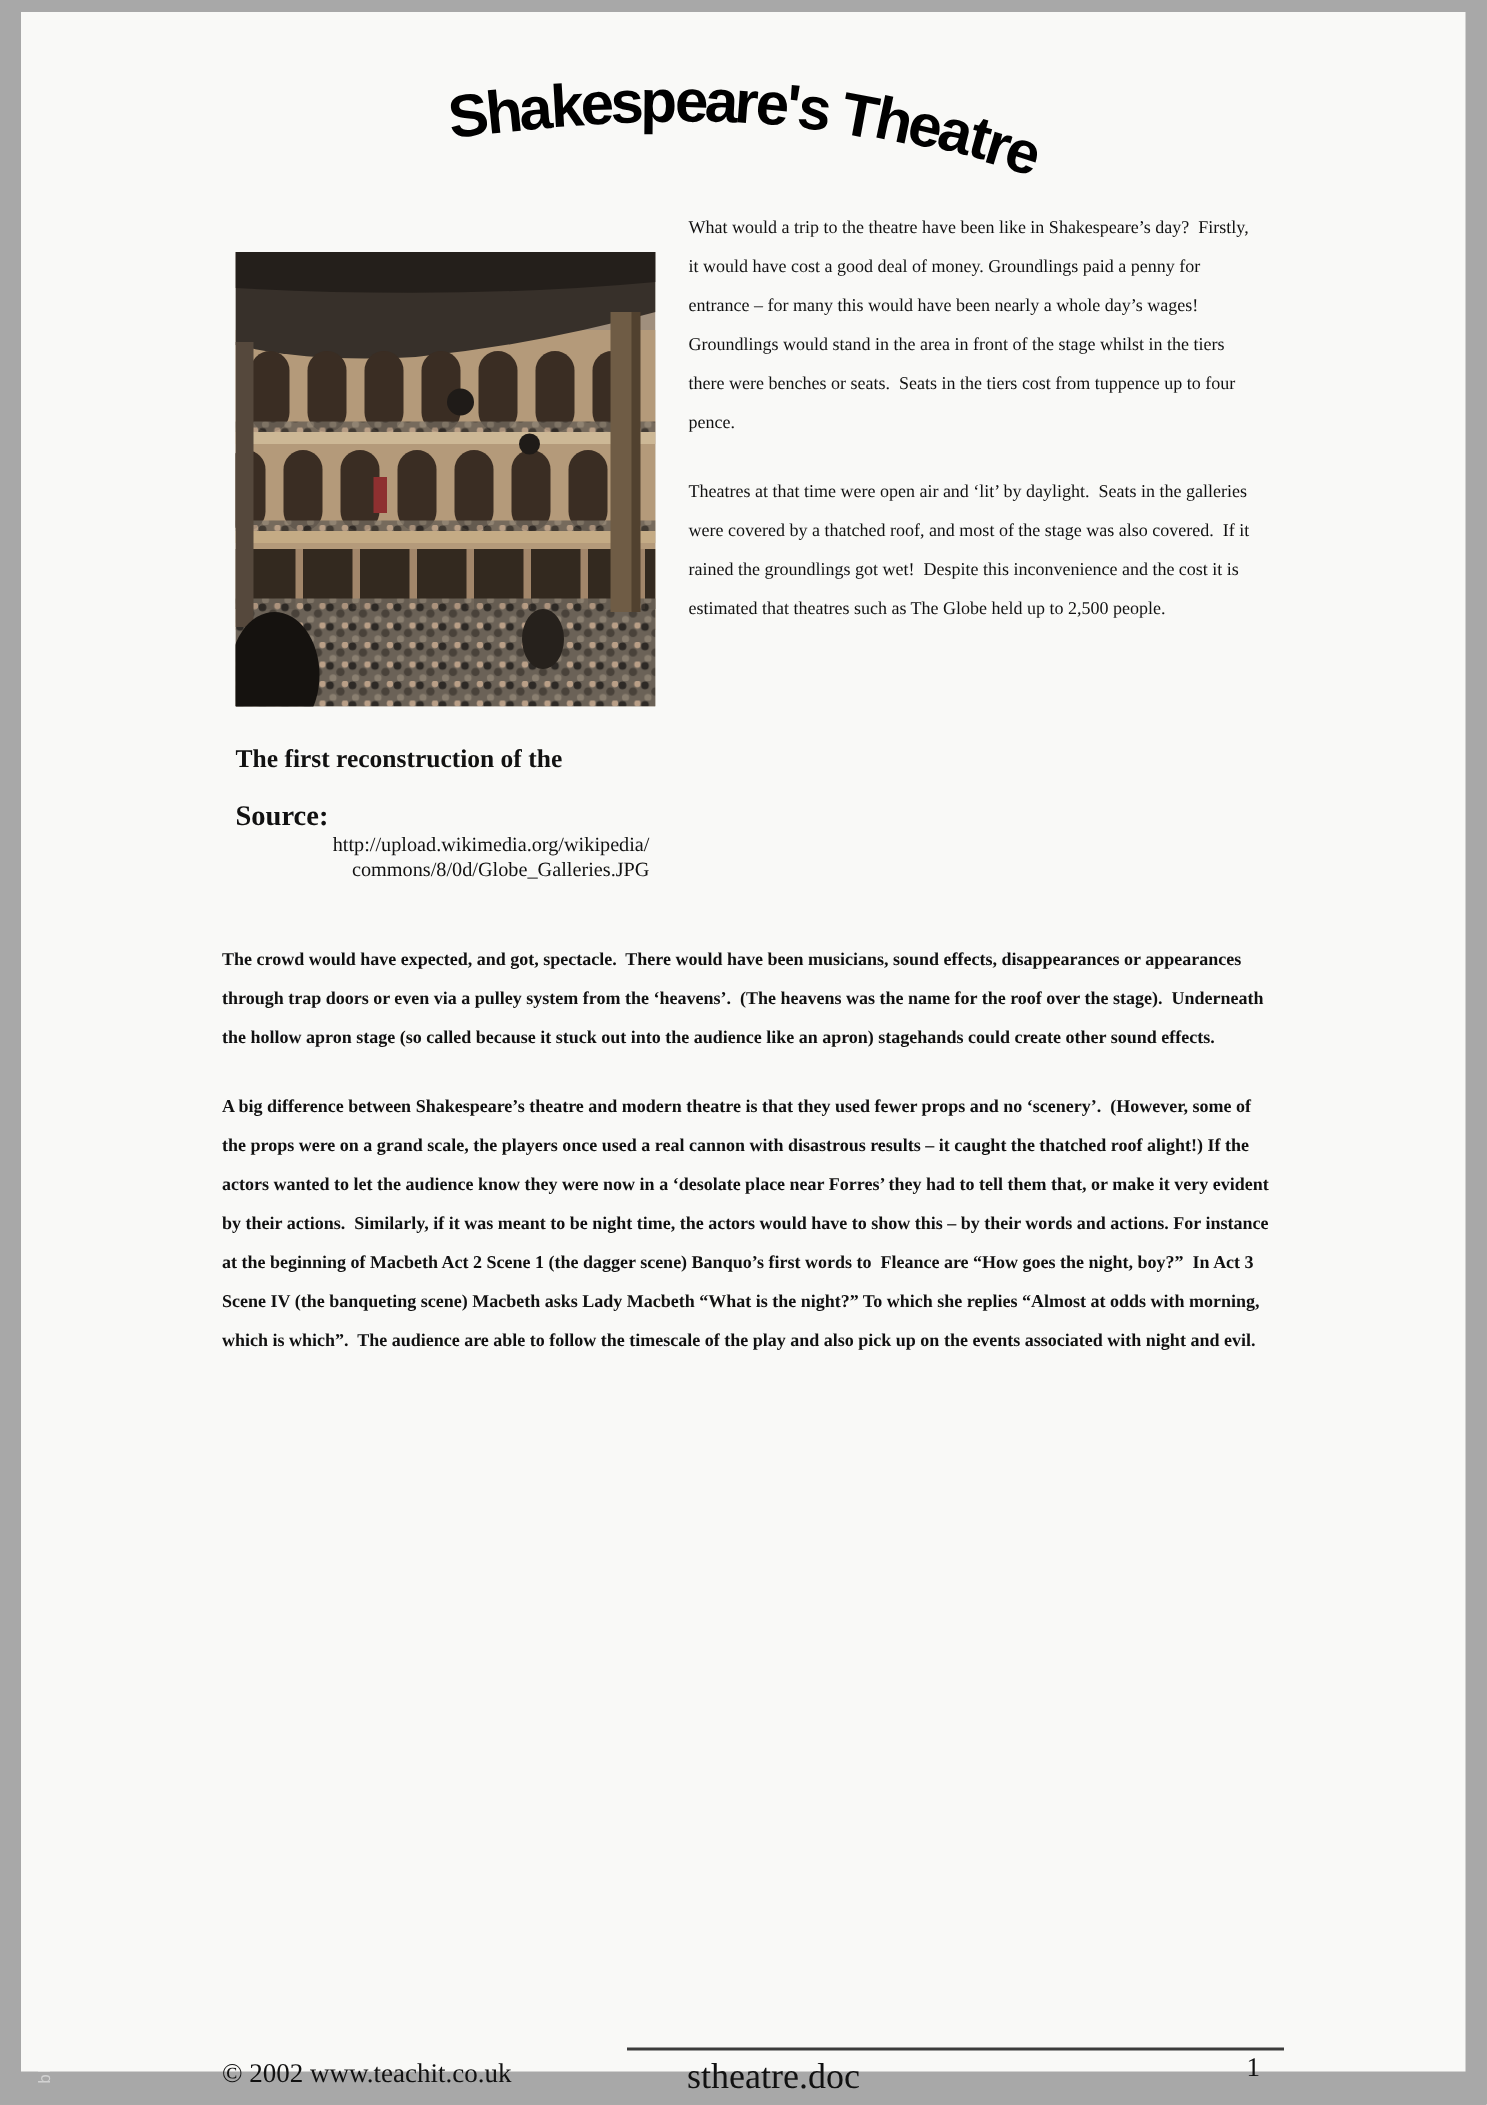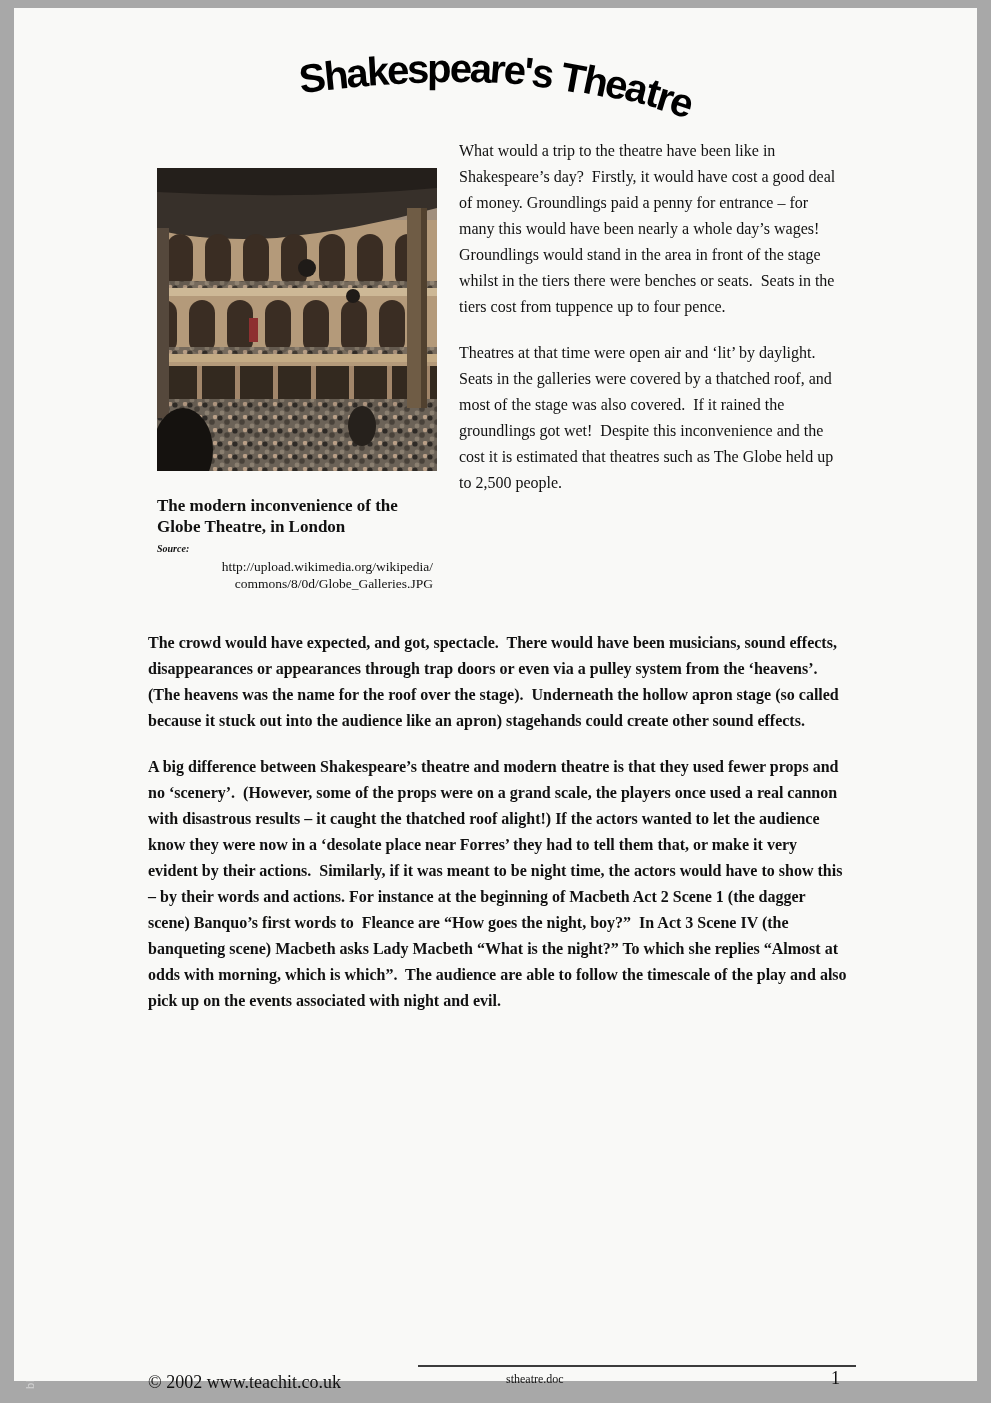--- a/index.html
+++ b/index.html
@@ -33,36 +33,36 @@
     letter-spacing:-2px;color:#000;
   }
   .arc-title span{display:inline-block;white-space:pre;}
   
   .cols{display:flex;align-items:flex-start;margin-left:134px;width:700px;}
   .fig{width:289px;margin:30px 0 0 0;padding-left:9px;box-sizing:border-box;flex:none;}
   .photo{width:280px;height:303px;}
   .photo svg{display:block;}
   .figcap{margin-top:24px;width:276px;}
   .cap-line{font-weight:700;font-size:17px;line-height:21px;white-space:nowrap;}
-  .src-label{font-weight:700;font-size:10px;line-height:18px;margin-top:3px;font-style:italic;}
+  .src-label{font-weight:700;font-size:19px;line-height:18px;margin-top:20px;}
   .src-url{font-size:13.5px;line-height:17px;white-space:nowrap;text-align:right;}
   .coltext{width:382px;margin-left:22px;margin-top:0;flex:none;}
   
   p{
     margin:0 0 20px 0;
-    font-size:16px;line-height:26px;
+    font-size:12px;line-height:26px;
     white-space:pre-wrap;
   }
   .full{margin-left:134px;width:700px;font-weight:bold;}
   .full-first{margin-top:38px;}
   
   .footer{position:absolute;left:134px;top:1357px;width:692px;height:40px;}
   .footer-line{position:absolute;left:270px;right:-16px;top:0;border-top:2px solid #3c3c3c;}
   .footer .copyright{position:absolute;left:0;top:7px;font-size:18px;}
-  .footer .filename{position:absolute;left:310px;top:7px;font-size:12px;margin-left:48px;}
+  .footer .filename{position:absolute;left:310px;top:7px;font-size:24px;}
   .footer .pagenum{position:absolute;right:0;top:3px;font-size:18px;}
 </style>
 </head>
 <body>
 
 <div class="canvas">
 
   <div class="watermark">blog</div>
 
   <div class="page">
@@ -122,22 +122,21 @@
             <rect x="250" y="40" width="18" height="200" fill="#6f5c45"></rect>
             <rect x="264" y="40" width="6" height="200" fill="#51412f"></rect>
             <circle cx="150" cy="100" r="9" fill="#1f1b18"></circle>
             <circle cx="196" cy="128" r="7" fill="#1f1b18"></circle>
             <rect x="92" y="150" width="9" height="24" fill="#8e3030"></rect>
             <ellipse cx="26" cy="282" rx="30" ry="42" fill="#15120f"></ellipse>
             <ellipse cx="205" cy="258" rx="14" ry="20" fill="#26211c"></ellipse>
           </svg>
         </div>
         <figcaption class="figcap">
-          <div class="cap-line">The modern inconvenience of the</div>
-          <div class="cap-line">Globe Theatre, in London</div>
+          <div class="cap-line">The first reconstruction of the</div>
           <div class="src-label">Source:</div>
           <div class="src-url">http://upload.wikimedia.org/wikipedia/</div>
           <div class="src-url">commons/8/0d/Globe_Galleries.JPG</div>
         </figcaption>
       </figure>
 
       <div class="coltext">
         <p>What would a trip to the theatre have been like in Shakespeare’s day?  Firstly, it would have cost a good deal of money. Groundlings paid a penny for entrance – for many this would have been nearly a whole day’s wages! Groundlings would stand in the area in front of the stage whilst in the tiers there were benches or seats.  Seats in the tiers cost from tuppence up to four pence.</p>
         <p>Theatres at that time were open air and ‘lit’ by daylight.  Seats in the galleries were covered by a thatched roof, and most of the stage was also covered.  If it rained the groundlings got wet!  Despite this inconvenience and the cost it is estimated that theatres such as The Globe held up to 2,500 people.</p>
       </div>

